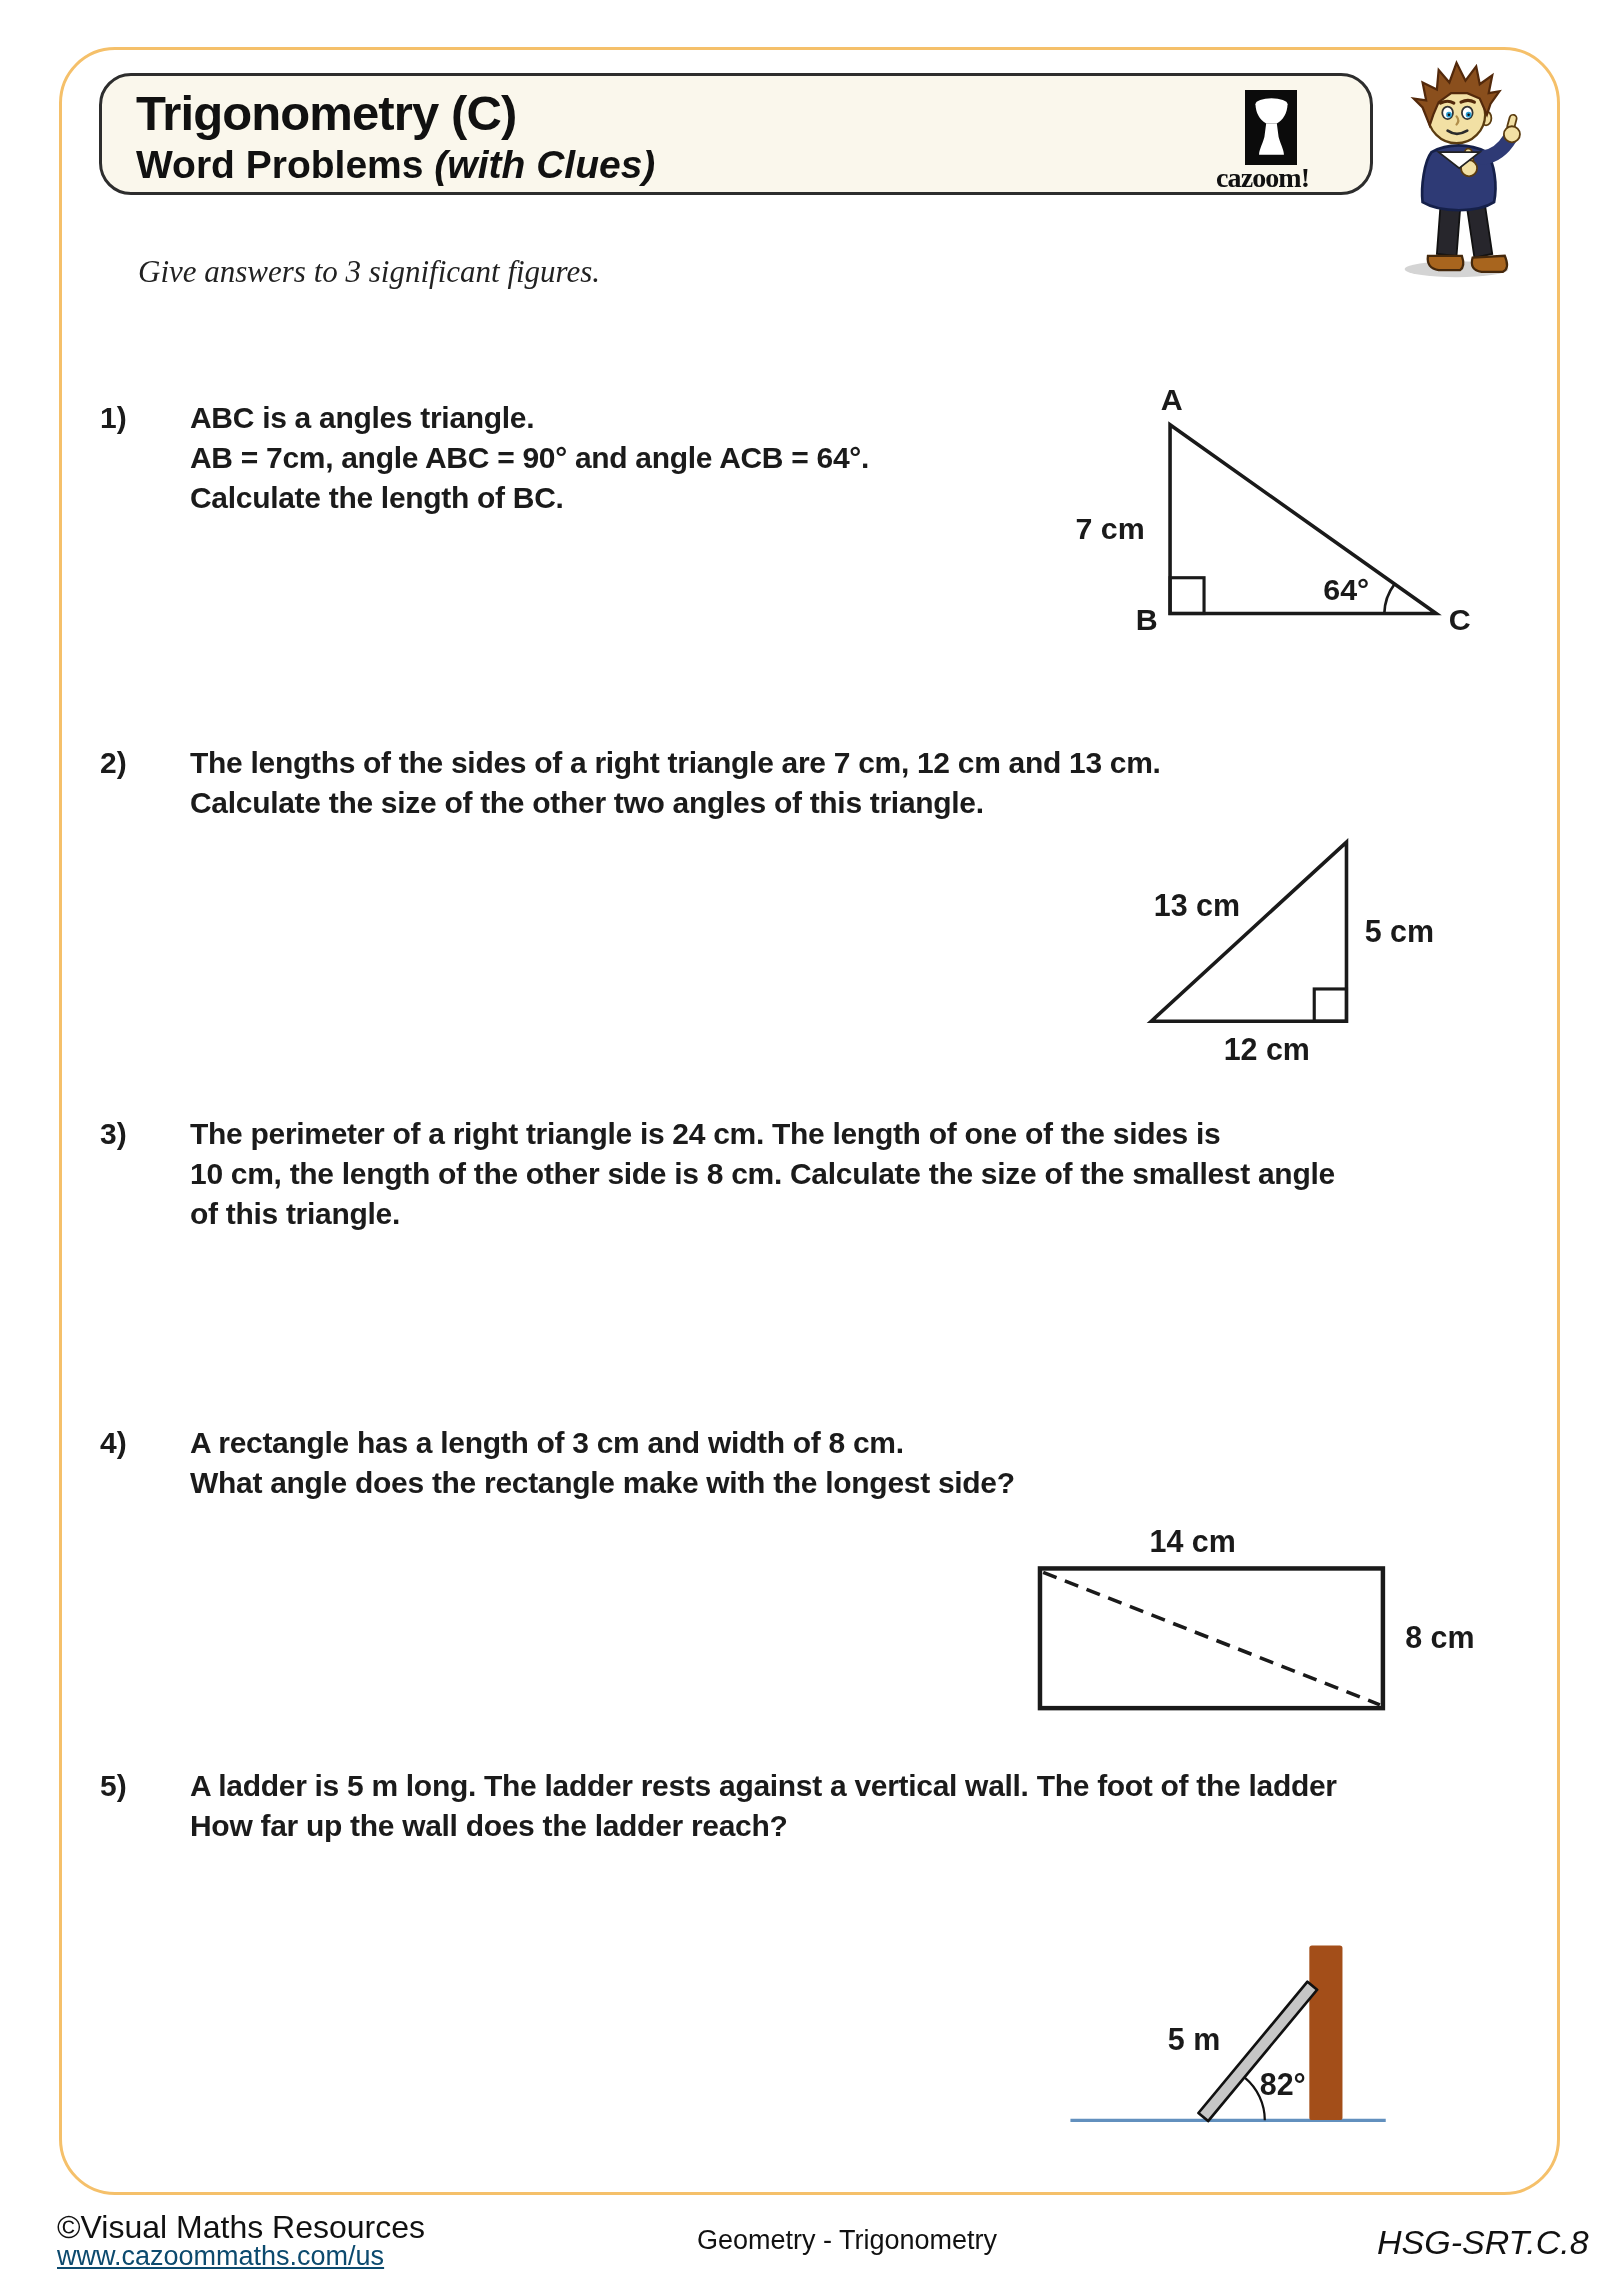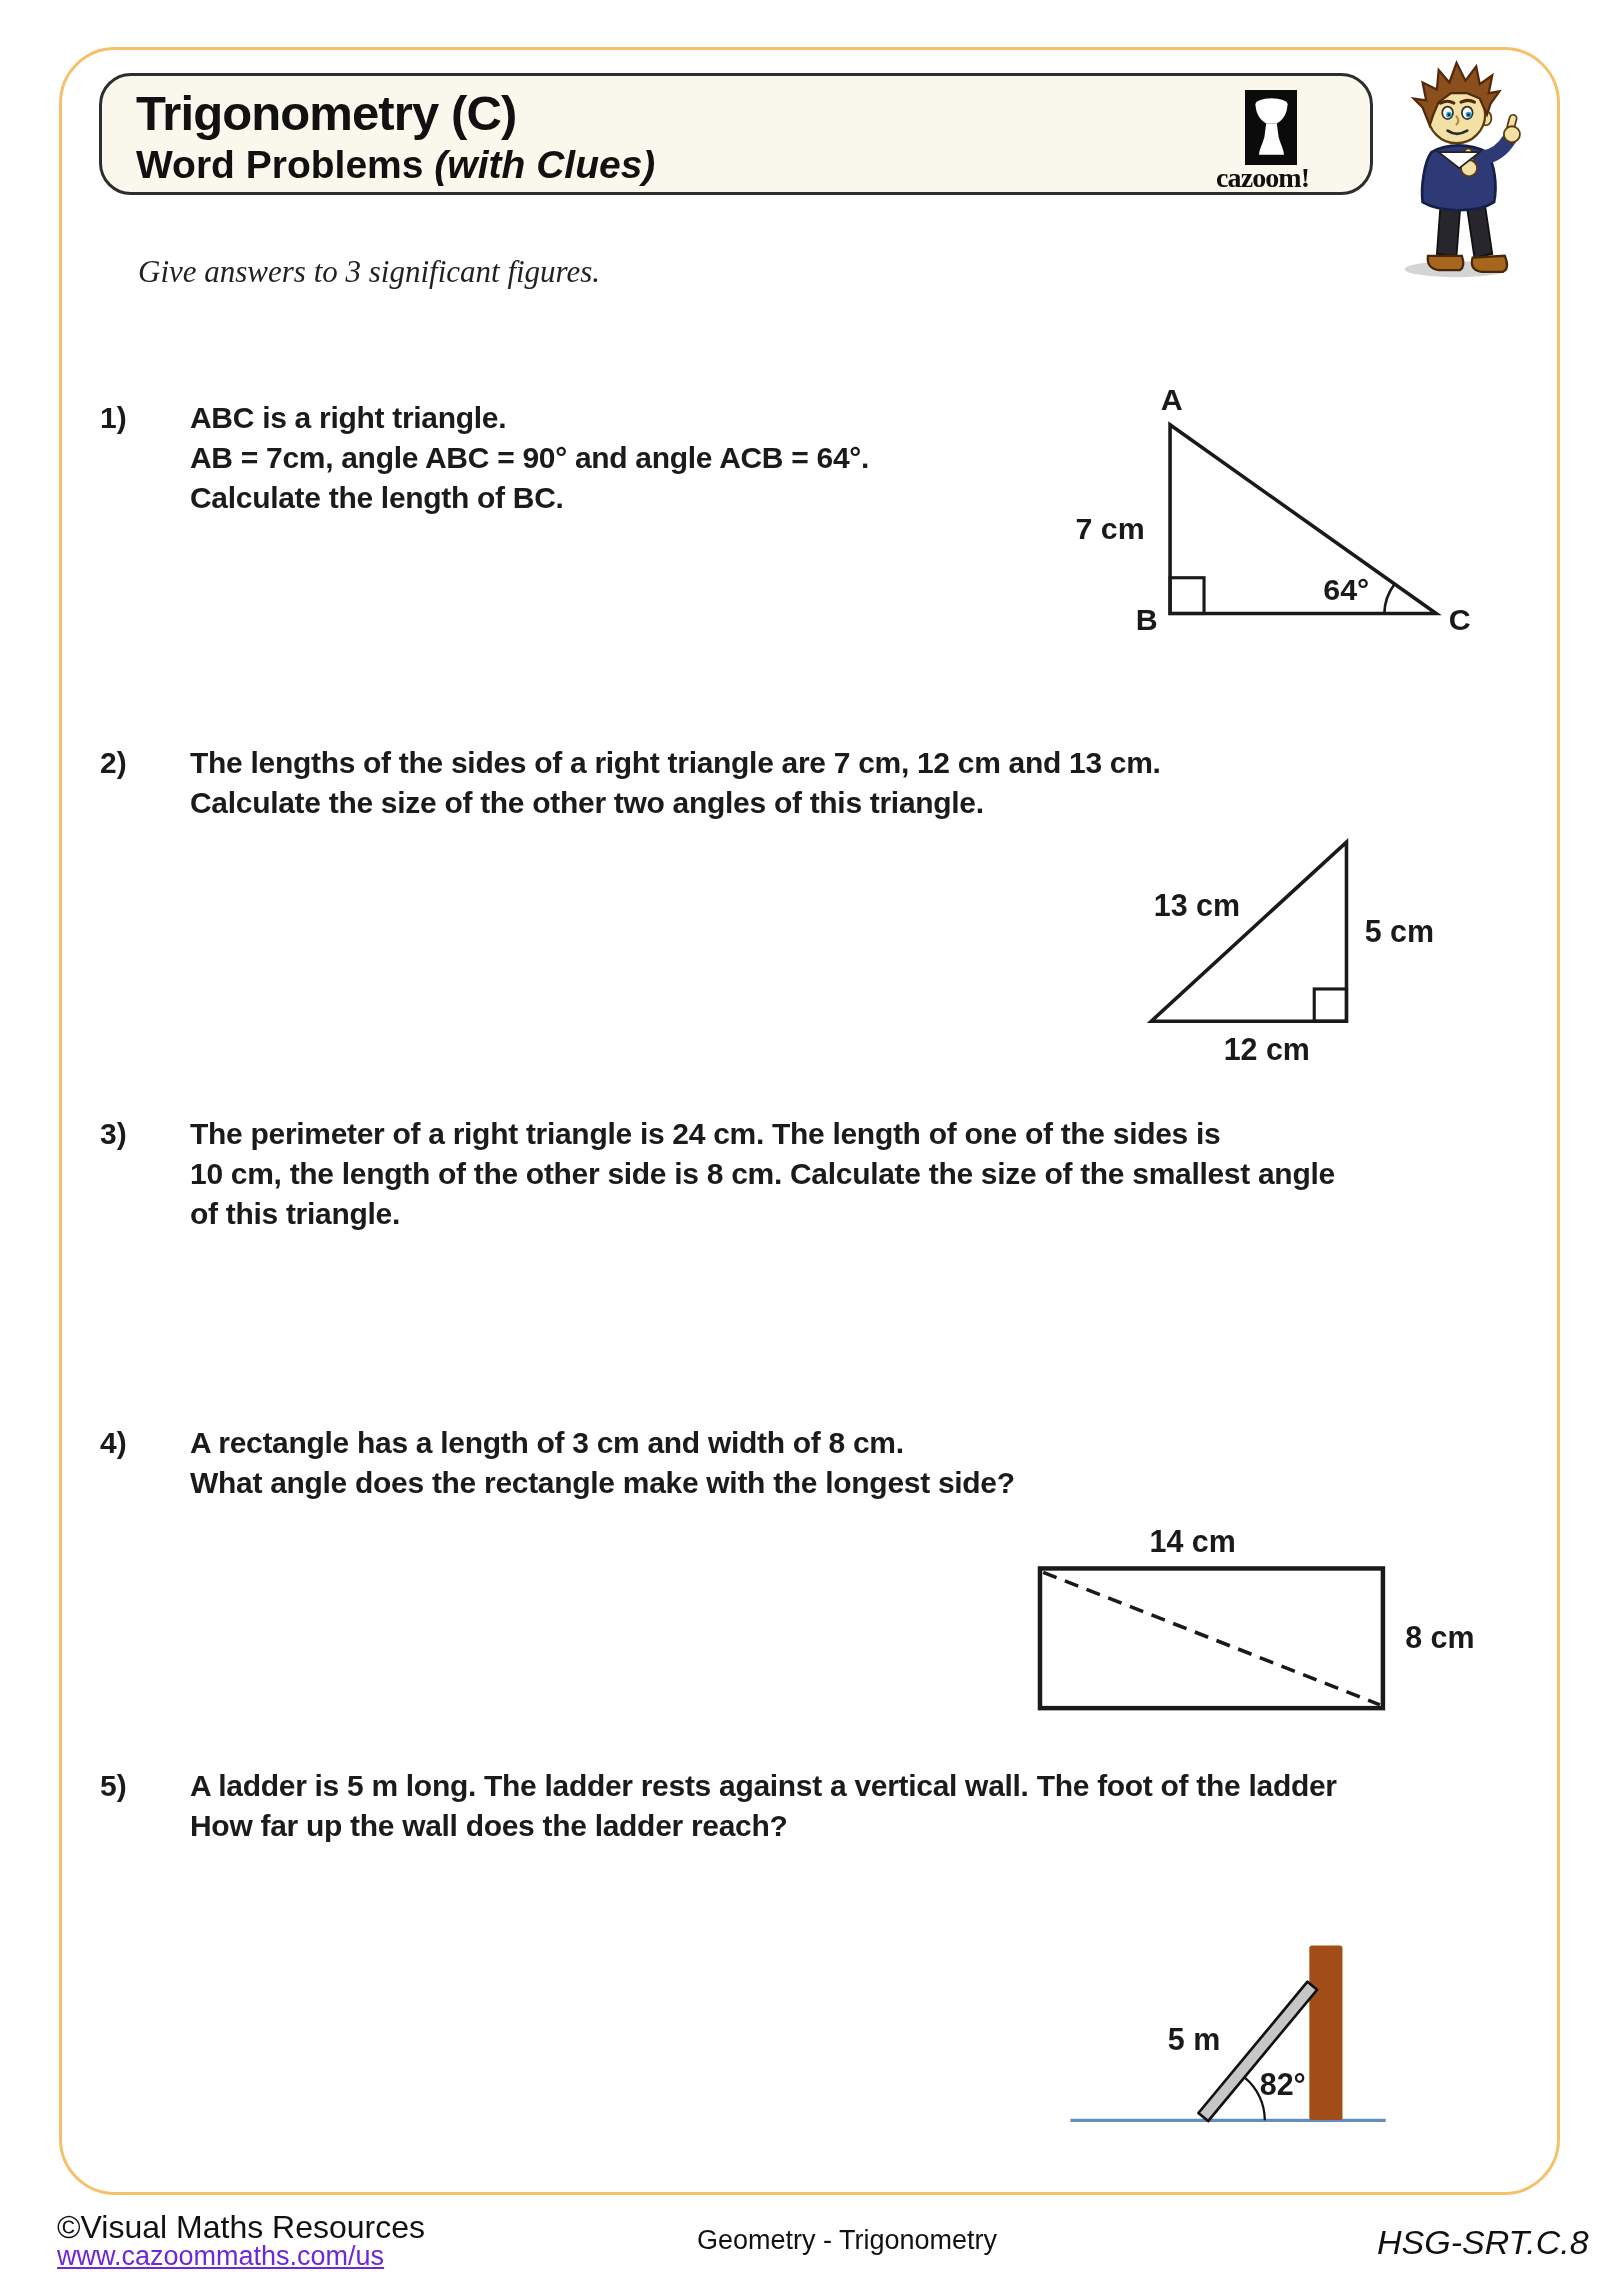--- a/index.html
+++ b/index.html
@@ -36,21 +36,21 @@
     left:138px;top:254px;font-family:"Liberation Serif", serif;font-style:italic;
     font-size:31px;color:#222;
   }
   .problem{position:absolute;left:100px;width:1433px;}
   .pnum{position:absolute;left:0;top:0;font-size:30px;font-weight:bold;line-height:40px;}
   .plines{margin-left:90px;font-size:30px;font-weight:bold;line-height:40px;letter-spacing:-0.3px;}
   .diagram-label{
     font-family:"Liberation Sans", sans-serif;font-size:34px;font-weight:bold;fill:#1a1a1a;
   }
   .footer-copy{left:57px;top:2209px;font-size:32px;color:#111;}
-  .footer-link{left:57px;top:2241px;font-size:27px;color:#6d28d9;}
+  .footer-link{left:57px;top:2241px;font-size:27px;color:#0c4a6e;}
   .footer-category{left:697px;top:2225px;font-size:27px;color:#111;}
   .footer-code{left:1377px;top:2223px;font-size:34px;color:#111;font-style:italic;}
 </style>
 </head>
 <body>
 
 <div class="abs page-border"></div>
 
 <div class="abs title-box"></div>
 <div class="abs title">Trigonometry (C)</div>
@@ -91,21 +91,21 @@
   <path d="M 75 56 Q 83 52 90 56" fill="none" stroke="#53290b" stroke-width="3.5" stroke-linecap="round"></path>
   <path d="M 70 72 Q 74 77 70 81" fill="none" stroke="#b08d4a" stroke-width="2.5" stroke-linecap="round"></path>
   <path d="M 60 88 Q 70 95 82 88" fill="none" stroke="#2b2b2b" stroke-width="3" stroke-linecap="round"></path>
 </svg>
 
 <div class="abs instruction">Give answers to 3 significant figures.</div>
 
 <div class="problem" style="top:398px;">
   <div class="pnum">1)</div>
   <div class="plines">
-    <div>ABC is a right triangle.</div>
+    <div>ABC is a angles triangle.</div>
     <div>AB = 7cm, angle ABC = 90° and angle ACB = 64°.</div>
     <div>Calculate the length of BC.</div>
   </div>
 </div>
 
 <svg class="abs" style="left:1057px;top:381px;" width="430" height="279" viewBox="0 0 480 312">
   <polygon points="126,49 126,260 423.6,260" fill="none" stroke="#1a1a1a" stroke-width="4"></polygon>
   <rect x="126" y="220" width="38" height="40" fill="none" stroke="#1a1a1a" stroke-width="3.5"></rect>
   <path d="M 365.6 260 A 57 57 0 0 1 377.1 227" fill="none" stroke="#1a1a1a" stroke-width="3"></path>
   <text class="diagram-label" x="128" y="32" text-anchor="middle">A</text>

